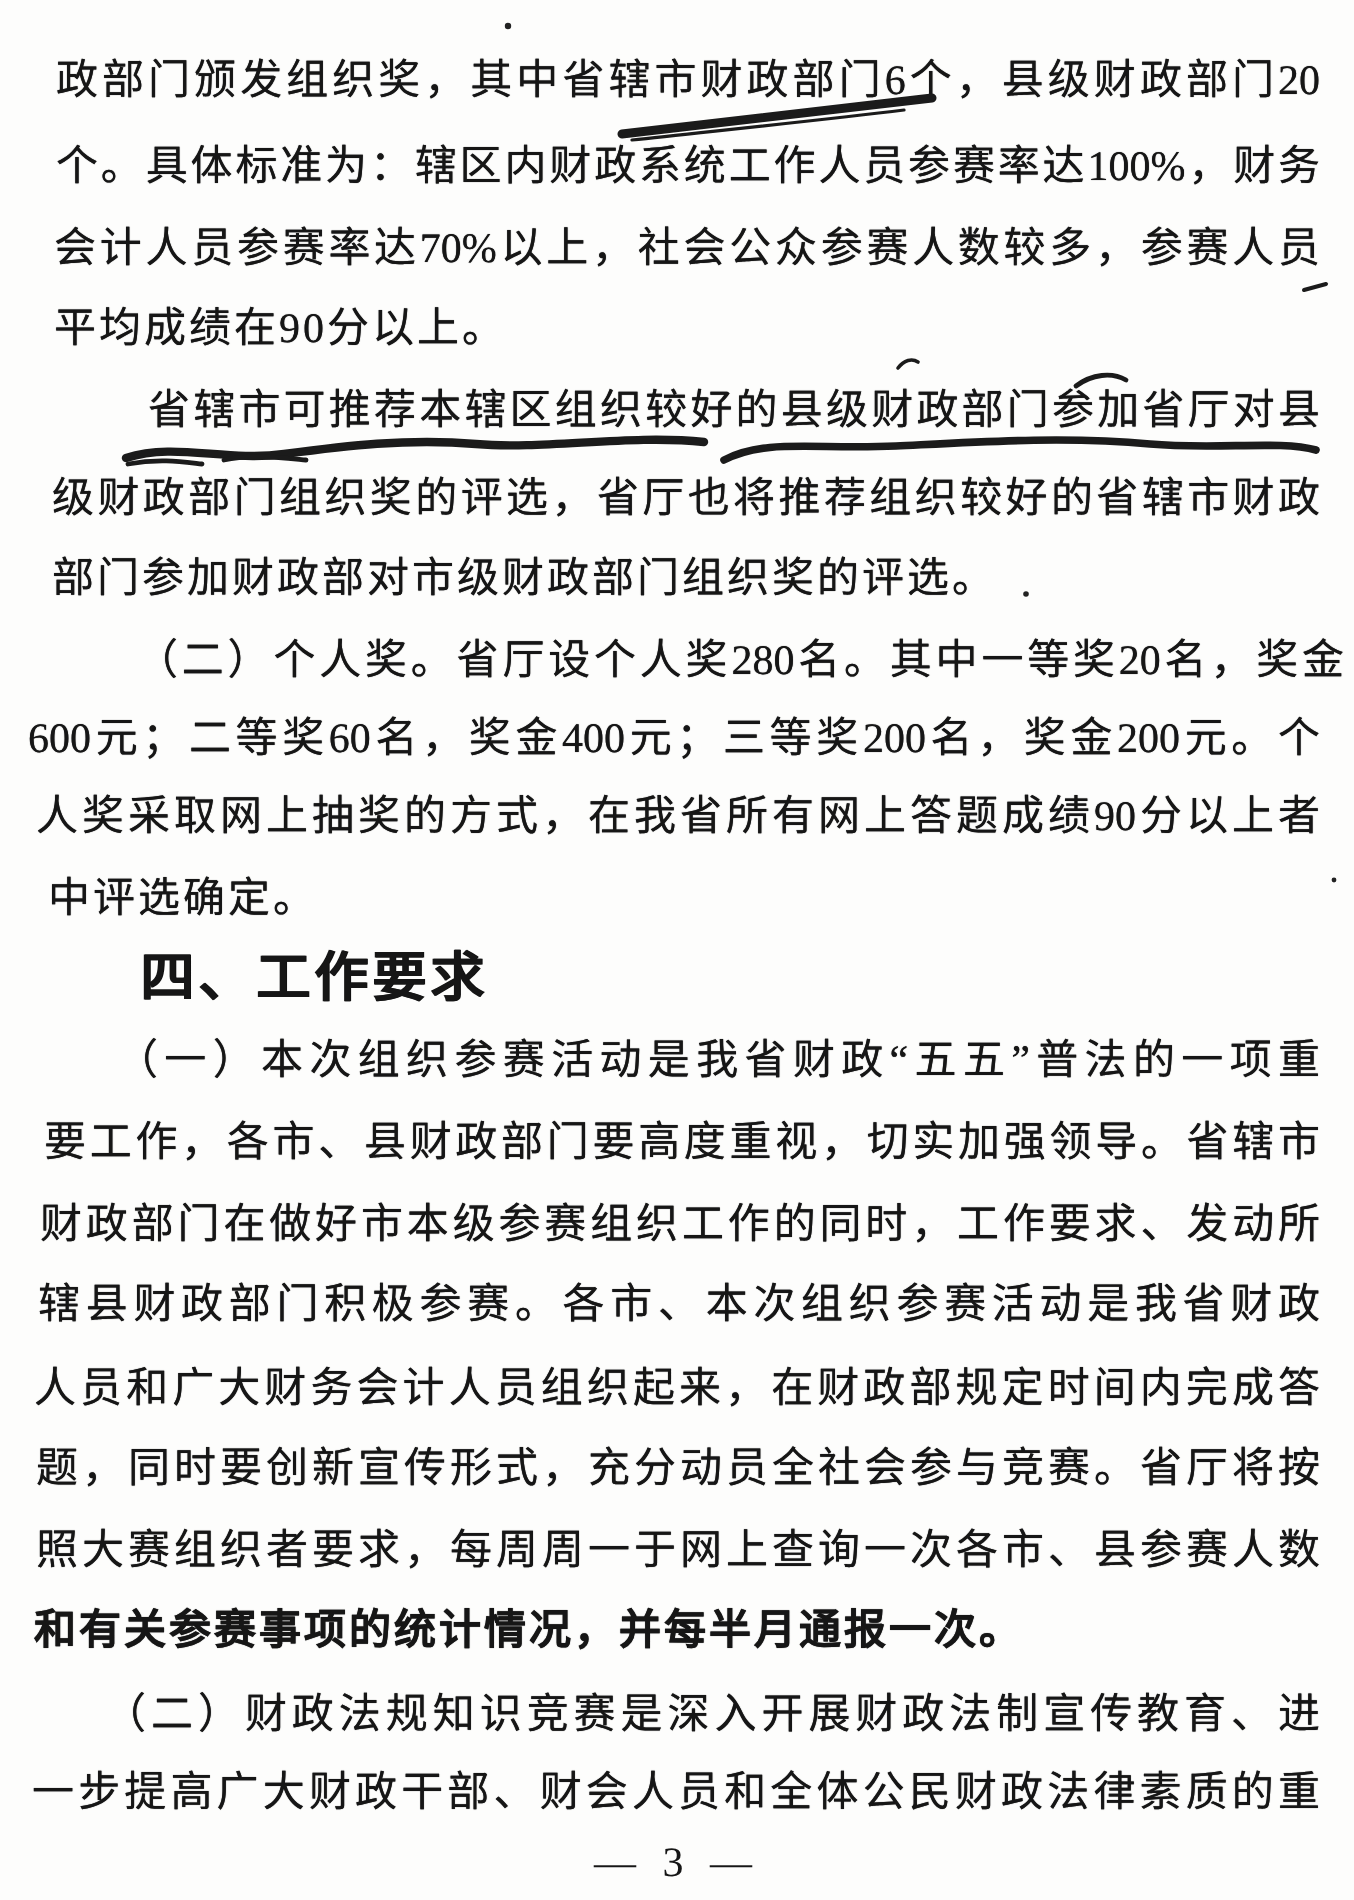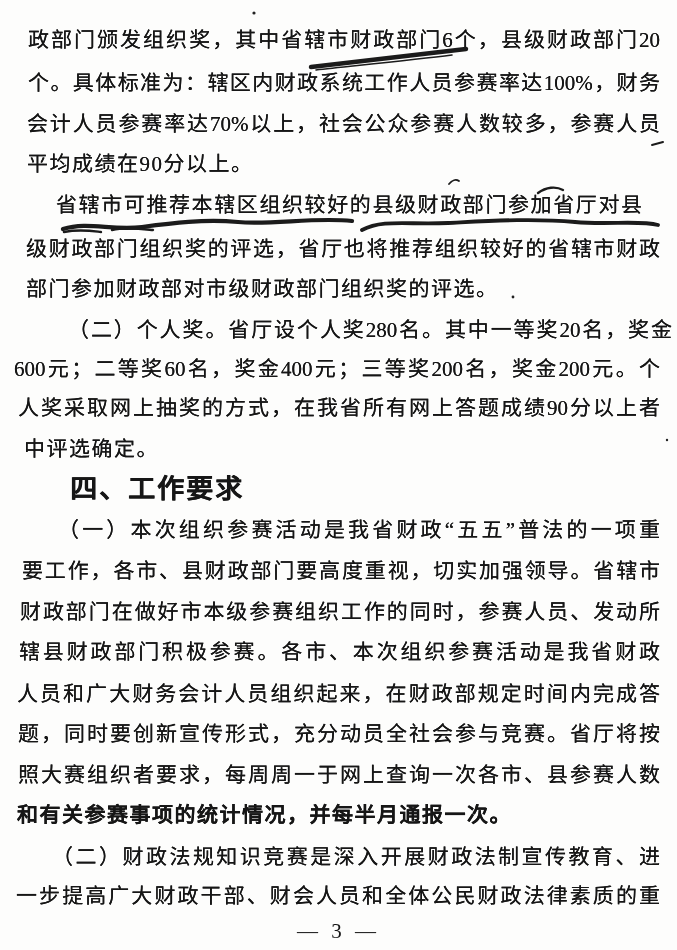--- a/index.html
+++ b/index.html
@@ -68,31 +68,31 @@
 </head>
 <body>
 
 <div class="page">
 
   <div id="doc-body">
       <div class="line justify" style="top: 27px; left: 28px; width: 632px;">政部门颁发组织奖，其中省辖市财政部门6个，县级财政部门20</div>
       <div class="line justify" style="top: 70px; left: 28px; width: 632px;">个。具体标准为：辖区内财政系统工作人员参赛率达100%，财务</div>
       <div class="line justify" style="top: 111px; left: 27px; width: 633px;">会计人员参赛率达70%以上，社会公众参赛人数较多，参赛人员</div>
       <div class="line short" style="top: 151px; left: 27px;">平均成绩在90分以上。</div>
-      <div class="line justify" style="top: 192px; left: 56px; width: 586px;">省辖市可推荐本辖区组织较好的县级财政部门参加省厅对县</div>
+      <div class="line justify" style="top: 192px; left: 74px; width: 586px;">省辖市可推荐本辖区组织较好的县级财政部门参加省厅对县</div>
       <div class="line justify" style="top: 236px; left: 26px; width: 634px;">级财政部门组织奖的评选，省厅也将推荐组织较好的省辖市财政</div>
       <div class="line short" style="top: 276px; left: 26px;">部门参加财政部对市级财政部门组织奖的评选。</div>
       <div class="line justify" style="top: 317px; left: 56px; width: 604px; margin-left: 12px;">（二）个人奖。省厅设个人奖280名。其中一等奖20名，奖金</div>
       <div class="line justify" style="top: 356px; left: 14px; width: 646px;">600元；二等奖60名，奖金400元；三等奖200名，奖金200元。个</div>
       <div class="line justify" style="top: 395px; left: 18px; width: 642px;">人奖采取网上抽奖的方式，在我省所有网上答题成绩90分以上者</div>
       <div class="line short" style="top: 436px; left: 24px;">中评选确定。</div>
       <div class="line heading" style="top: 476px; left: 70px;">四、工作要求</div>
       <div class="line justify" style="top: 517px; left: 58px; width: 602px;">（一）本次组织参赛活动是我省财政“五五”普法的一项重</div>
       <div class="line justify" style="top: 558px; left: 22px; width: 638px;">要工作，各市、县财政部门要高度重视，切实加强领导。省辖市</div>
-      <div class="line justify" style="top: 599px; left: 20px; width: 640px;">财政部门在做好市本级参赛组织工作的同时，参赛人员、发动所</div>
+      <div class="line justify" style="top: 599px; left: 20px; width: 640px;">财政部门在做好市本级参赛组织工作的同时，工作要求、发动所</div>
       <div class="line justify" style="top: 639px; left: 19px; width: 641px;">辖县财政部门积极参赛。各市、本次组织参赛活动是我省财政</div>
       <div class="line justify" style="top: 681px; left: 17px; width: 643px;">人员和广大财务会计人员组织起来，在财政部规定时间内完成答</div>
       <div class="line justify" style="top: 721px; left: 18px; width: 642px;">题，同时要创新宣传形式，充分动员全社会参与竞赛。省厅将按</div>
       <div class="line justify" style="top: 762px; left: 18px; width: 642px;">照大赛组织者要求，每周周一于网上查询一次各市、县参赛人数</div>
       <div class="line short" style="top: 802px; left: 17px; font-weight: bold;">和有关参赛事项的统计情况，并每半月通报一次。</div>
       <div class="line justify" style="top: 844px; left: 52px; width: 608px;">（二）财政法规知识竞赛是深入开展财政法制宣传教育、进</div>
       <div class="line justify" style="top: 883px; left: 16px; width: 644px;">一步提高广大财政干部、财会人员和全体公民财政法律素质的重</div>
     </div>
 
   <svg class="ink" width="677" height="950" viewBox="0 0 677 950">

